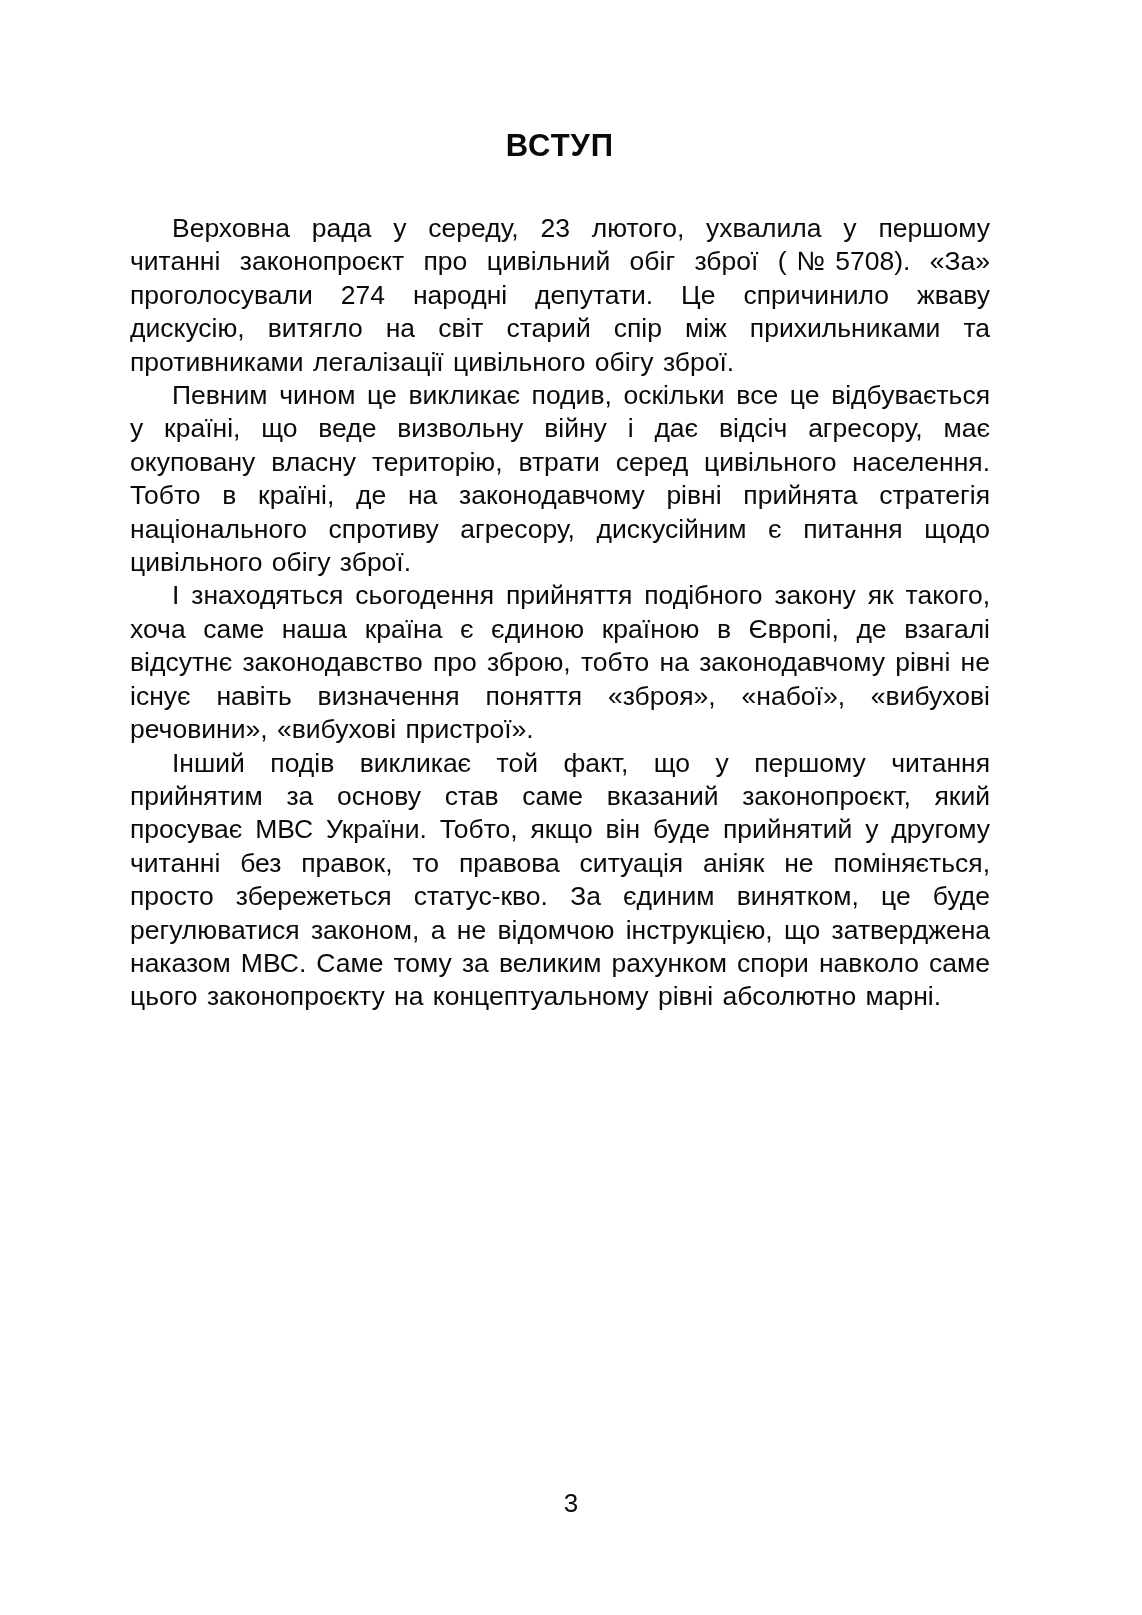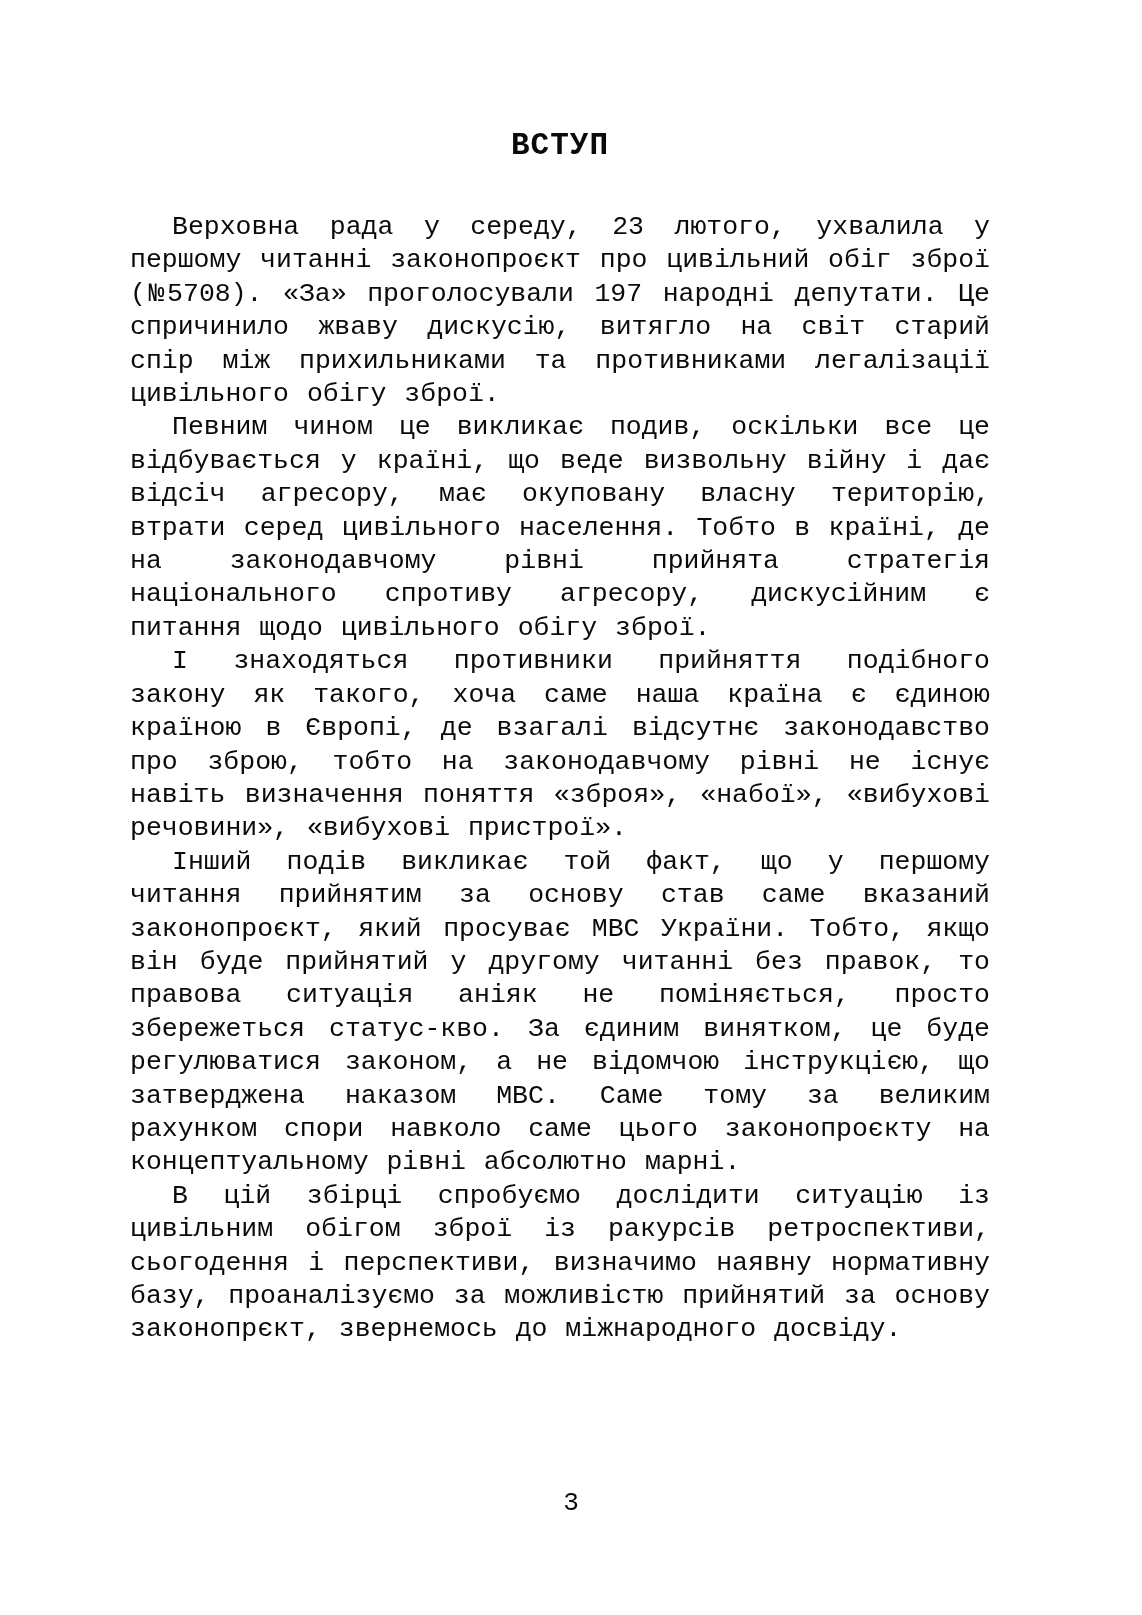--- a/index.html
+++ b/index.html
@@ -5,21 +5,21 @@
   html, body {
     margin: 0;
     padding: 0;
     background: #ffffff;
   }
   .page {
     position: relative;
     width: 1142px;
     height: 1615px;
     background: #ffffff;
-    font-family: Liberation Mono, monospace;
+    font-family: Liberation Sans, sans-serif;
     color: #0a0a0a;
     overflow: hidden;
   }
   .content {
     position: absolute;
     left: 130px;
     top: 128px;
     width: 860px;
   }
   .title {
@@ -46,21 +46,20 @@
     font-size: 26px;
   }
 </style>
 </head>
 <body>
 
 <div class="page">
   <div class="content">
     <h1 class="title">ВСТУП</h1>
     <div class="body-text">
-      <p>Верховна рада у середу, 23 лютого, ухвалила у першому читанні законопроєкт про цивільний обіг зброї (№5708). «За» проголосували 197 народні депутати. Це спричинило жваву дискусію, витягло на світ старий спір між прихильниками та противниками легалізації цивільного обігу зброї.</p>
+      <p>Верховна рада у середу, 23 лютого, ухвалила у першому читанні законопроєкт про цивільний обіг зброї (№5708). «За» проголосували 274 народні депутати. Це спричинило жваву дискусію, витягло на світ старий спір між прихильниками та противниками легалізації цивільного обігу зброї.</p>
       <p>Певним чином це викликає подив, оскільки все це відбувається у країні, що веде визвольну війну і дає відсіч агресору, має окуповану власну територію, втрати серед цивільного населення. Тобто в країні, де на законодавчому рівні прийнята стратегія національного спротиву агресору, дискусійним є питання щодо цивільного обігу зброї.</p>
-      <p>І знаходяться противники прийняття подібного закону як такого, хоча саме наша країна є єдиною країною в Європі, де взагалі відсутнє законодавство про зброю, тобто на законодавчому рівні не існує навіть визначення поняття «зброя», «набої», «вибухові речовини», «вибухові пристрої».</p>
+      <p>І знаходяться сьогодення прийняття подібного закону як такого, хоча саме наша країна є єдиною країною в Європі, де взагалі відсутнє законодавство про зброю, тобто на законодавчому рівні не існує навіть визначення поняття «зброя», «набої», «вибухові речовини», «вибухові пристрої».</p>
       <p>Інший подів викликає той факт, що у першому читання прийнятим за основу став саме вказаний законопроєкт, який просуває МВС України. Тобто, якщо він буде прийнятий у другому читанні без правок, то правова ситуація аніяк не поміняється, просто збережеться статус-кво. За єдиним винятком, це буде регулюватися законом, а не відомчою інструкцією, що затверджена наказом МВС. Саме тому за великим рахунком спори навколо саме цього законопроєкту на концептуальному рівні абсолютно марні.</p>
-      <p>В цій збірці спробуємо дослідити ситуацію із цивільним обігом зброї із ракурсів ретроспективи, сьогодення і перспективи, визначимо наявну нормативну базу, проаналізуємо за можливістю прийнятий за основу законопрєкт, звернемось до міжнародного досвіду.</p>
     </div>
   </div>
   <div class="page-number">3</div>
 </div>
 
 </body></html>

